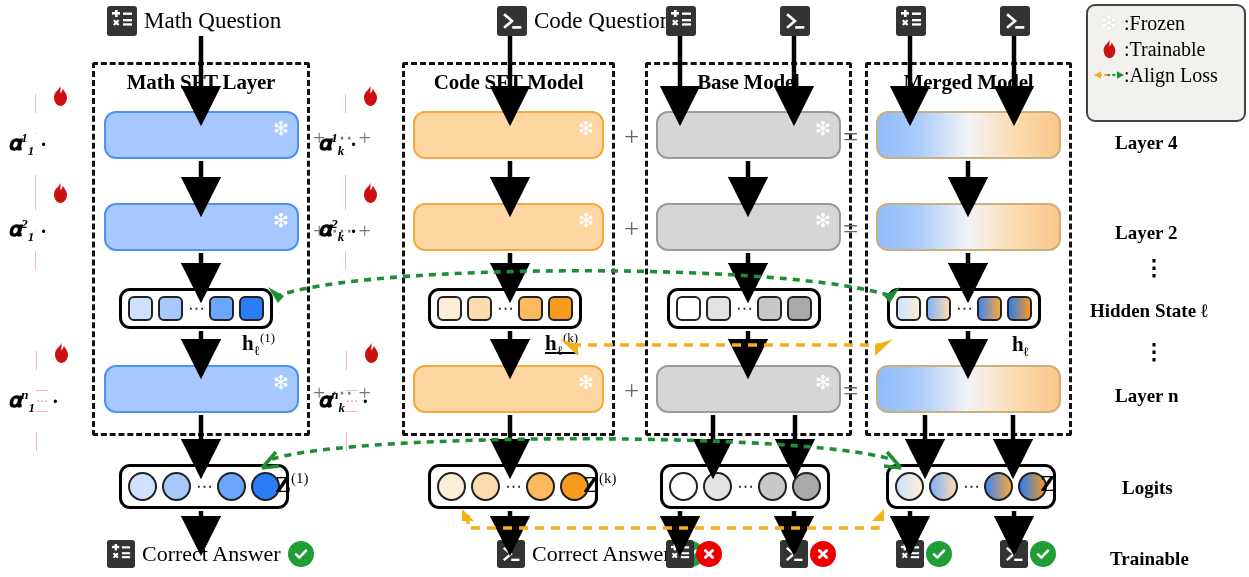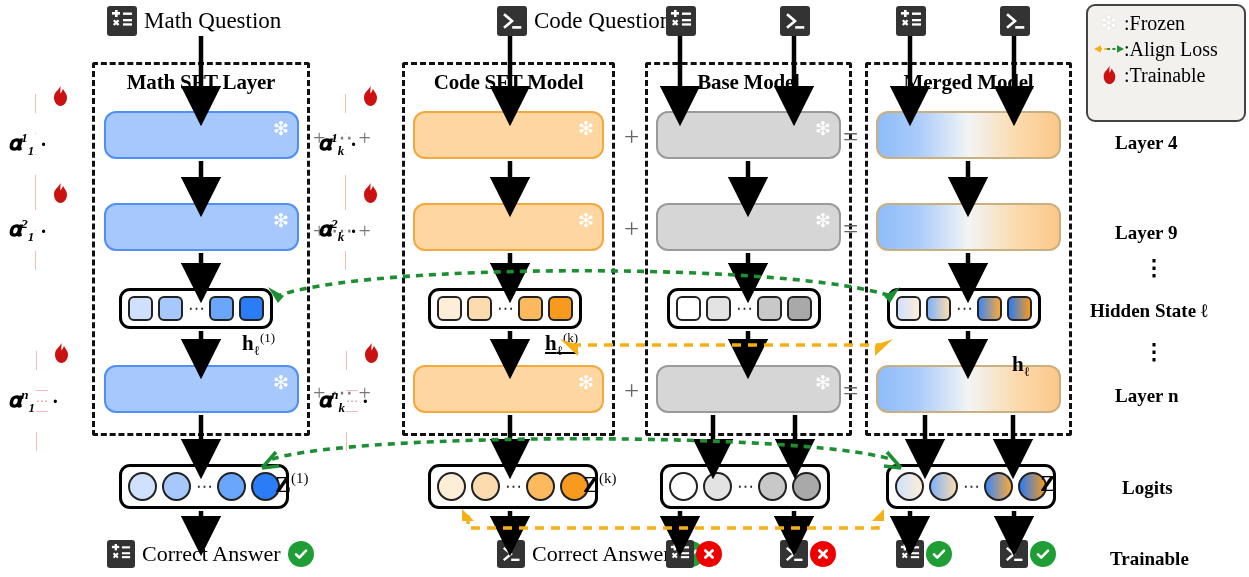--- a/index.html
+++ b/index.html
@@ -325,21 +325,21 @@
   <span class="cell" style="background:#a9a9a9;"></span>
 </div>
 
 <div class="capsule" style="left:887px;top:288px;height:41px;">
   <span class="cell" style="background:linear-gradient(90deg,#cfe1fe,#fdeed8);"></span>
   <span class="cell" style="background:linear-gradient(90deg,#7fb2fb,#fcdcae);"></span>
   <span class="dot3">⋯</span>
   <span class="cell" style="background:linear-gradient(90deg,#3f86f5,#f9a93a);"></span>
   <span class="cell" style="background:linear-gradient(90deg,#2a7cf7,#f79a1e);"></span>
 </div>
-<div class="mathlab" style="left:1012px;top:352px;">
+<div class="mathlab" style="left:1012px;top:332px;font-weight:bold;">
   <b><span>h</span></b><sub>ℓ</sub>
 </div>
 
 <div class="capsule" style="left:119px;top:464px;height:45px;">
   <span class="circ" style="background:#cfe1fe;"></span>
   <span class="circ" style="background:#a6c8fd;"></span>
   <span class="dot3">⋯</span>
   <span class="circ" style="background:#6aa6fb;"></span>
   <span class="circ" style="background:#2a7cf7;"></span>
 </div>
@@ -487,52 +487,52 @@
       </svg>
   </div>
   <span class="badge ok">
     <svg width="16" height="16" viewBox="0 0 16 16">
         <path d="M3 8.4 L6.3 11.6 L13 4.6" stroke="#fff" stroke-width="2.6" fill="none" stroke-linecap="round" stroke-linejoin="round"></path>
       </svg>
   </span>
 </div>
 
 <div class="rowlabel" style="left:1115px;top:132px;">Layer 4</div>
-<div class="rowlabel" style="left:1115px;top:222px;">Layer 9</div>
+<div class="rowlabel" style="left:1115px;top:222px;">Layer 2</div>
 <div class="vdots" style="left:1143px;top:264px;">⋮</div>
 <div class="rowlabel" style="left:1090px;top:300px;">Hidden State ℓ</div>
 <div class="vdots" style="left:1143px;top:348px;">⋮</div>
 <div class="rowlabel" style="left:1115px;top:385px;">Layer n</div>
 <div class="rowlabel" style="left:1122px;top:477px;">Logits</div>
 <div class="rowlabel" style="left:1110px;top:548px;">Trainable</div>
 
 <div id="legend" style="left:1086px;top:4px;width:160px;height:118px;">
   <div class="legrow">
     <span class="legicon" style="color:#fff;font-size:20px;text-shadow:0 0 1px #bbb;">❇</span>
     <span>:Frozen</span>
+  </div>
+  <div class="legrow">
+    <span class="legicon">
+      <svg width="17" height="19" viewBox="0 0 19 21">
+          <path d="M9.5 0 C7 5 3 6 3 11.5 C3 16.2 6 20 9.5 20 C13 20 16 16.2 16 11.5 C16 7.5 13 6 12 2.5 C11.4 5.2 10.4 6 9.5 7.5 C9 5 9.8 2.5 9.5 0 Z" fill="#cc1111"></path>
+        </svg>
+    </span>
+    <span>:Trainable</span>
   </div>
   <div class="legrow">
     <span class="legicon">
       <svg width="30" height="14" viewBox="0 0 30 14">
         <path d="M13 7 L27 7" stroke="#1d8f33" stroke-width="2" stroke-dasharray="3,2.4"></path>
         <path d="M30 7 L23 3.2 L23 10.8 Z" fill="#1d8f33"></path>
         <path d="M0 7 L7 3.2 L7 10.8 Z" fill="#f5b014"></path>
         <path d="M5 7 L14 7" stroke="#f5b014" stroke-width="2" stroke-dasharray="3,2.4"></path>
       </svg>
     </span>
     <span>:Align Loss</span>
   </div>
-  <div class="legrow">
-    <span class="legicon">
-      <svg width="17" height="19" viewBox="0 0 19 21">
-          <path d="M9.5 0 C7 5 3 6 3 11.5 C3 16.2 6 20 9.5 20 C13 20 16 16.2 16 11.5 C16 7.5 13 6 12 2.5 C11.4 5.2 10.4 6 9.5 7.5 C9 5 9.8 2.5 9.5 0 Z" fill="#cc1111"></path>
-        </svg>
-    </span>
-    <span>:Trainable</span>
-  </div>
 </div>
 
 <svg class="overlay" viewBox="0 0 1249 577">
   <defs>
     <marker id="ah" markerWidth="9" markerHeight="9" refX="4.5" refY="4.5" orient="auto">
       <path d="M0 0 L9 4.5 L0 9 Z" fill="#000"></path>
     </marker>
   </defs>
   <g stroke="#000" stroke-width="4.5" fill="none" marker-end="url(#ah)">
 

